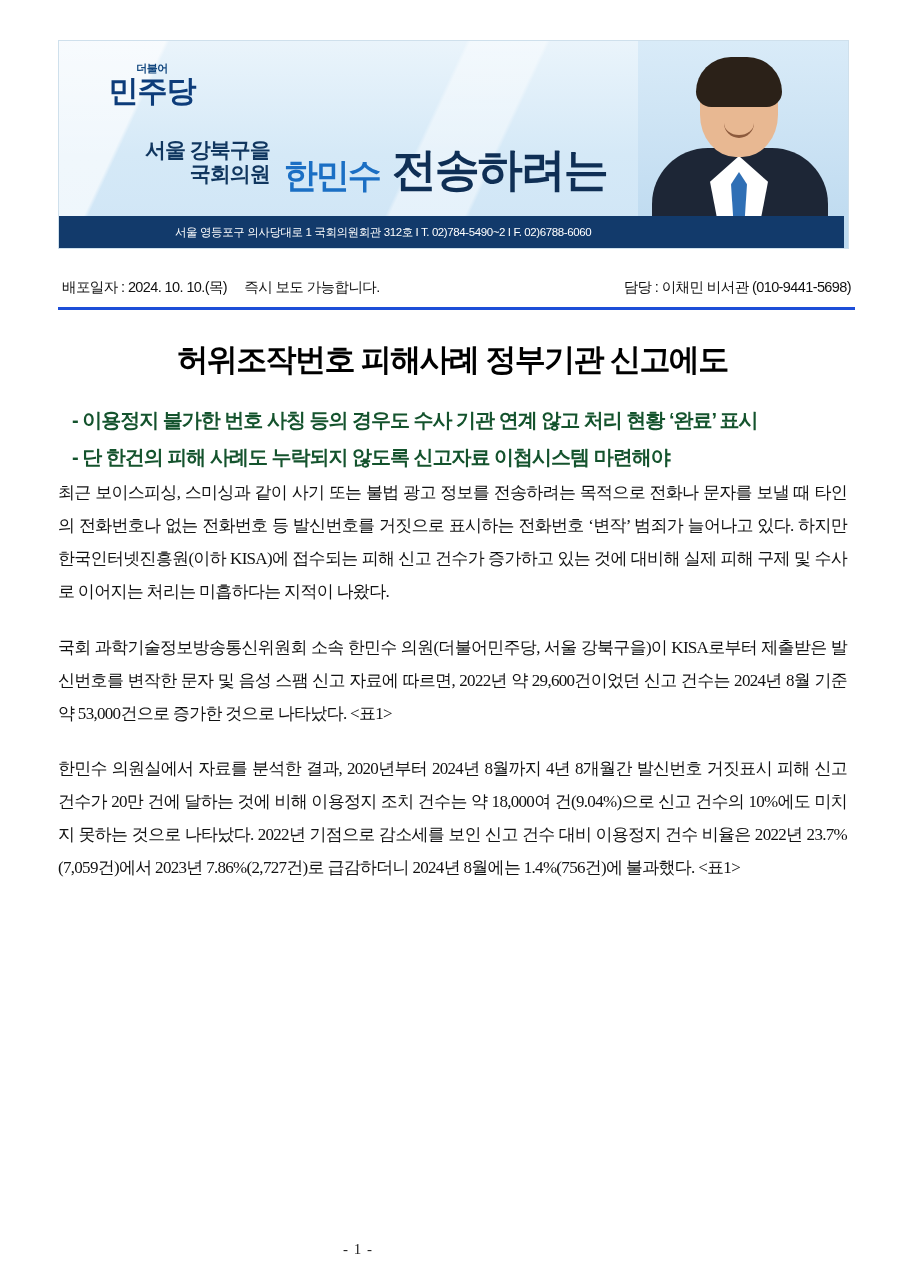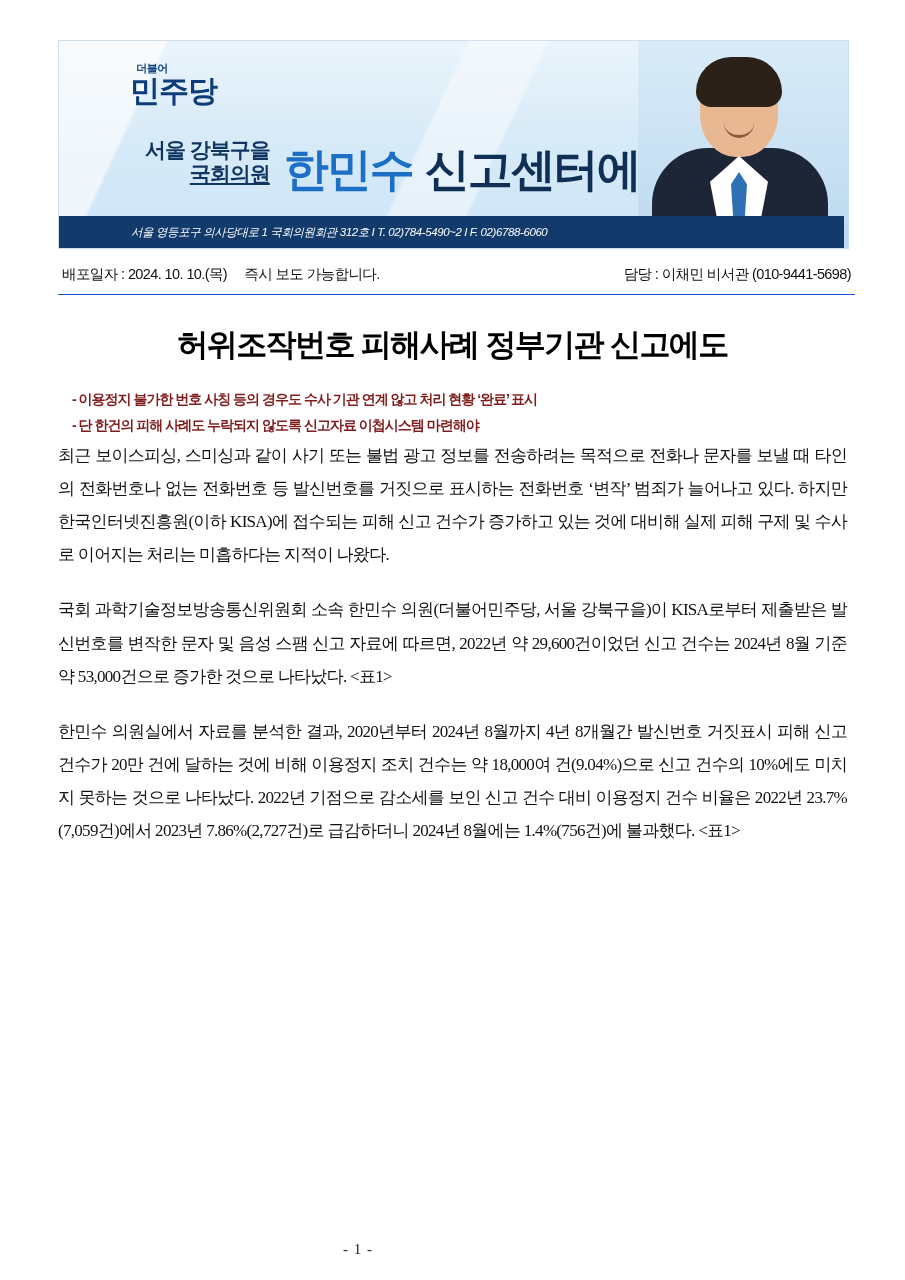--- a/index.html
+++ b/index.html
@@ -55,43 +55,42 @@
     letter-spacing: -0.5px;
     font-weight: bold;
     margin-bottom: 2px;
   }
   .party-logo .main {
     font-family: "Liberation Sans", sans-serif;
     font-size: 30px;
     font-weight: bold;
     color: #0d3c7a;
     letter-spacing: -1px;
-    text-align: right;
   }
   .title-block {
     position: absolute;
     left: 86px;
     top: 97px;
     display: flex;
     align-items: flex-end;
   }
   .title-left {
     font-family: "Liberation Sans", sans-serif;
     color: #10365f;
     font-weight: bold;
     line-height: 1.15;
     text-align: right;
     margin-right: 14px;
     padding-bottom: 6px;
   }
   .title-left .l1 { font-size: 21px; letter-spacing: -1px; }
-  .title-left .l2 { font-size: 21px; letter-spacing: -1px; text-decoration: underline; }
+  .title-left .l2 { font-size: 21px; letter-spacing: -1px; }
   .title-name {
     font-family: "Liberation Sans", sans-serif;
-    font-size: 45px;
+    font-size: 34px;
     font-weight: bold;
     color: #1b6fc4;
     letter-spacing: -2px;
     margin-right: 12px;
     line-height: 1;
   }
   .title-doc {
     font-family: "Liberation Sans", sans-serif;
     font-size: 45px;
     font-weight: bold;
@@ -105,23 +104,22 @@
     right: 4px;
     bottom: 0;
     height: 32px;
     background: #123a6b;
     color: #ffffff;
     font-family: "Liberation Sans", sans-serif;
     font-size: 11.5px;
     letter-spacing: -0.4px;
     display: flex;
     align-items: center;
-    padding-left: 72px;
+    padding-left: 116px;
     box-sizing: border-box;
-    font-style: italic;
   }
   .portrait {
     position: absolute;
     right: 0;
     top: 0;
     width: 210px;
     height: 207px;
     overflow: hidden;
   }
   .portrait .bg {
@@ -180,22 +178,22 @@
     bottom: 0;
     width: 16px;
     height: 76px;
     background: #2f6fb5;
     clip-path: polygon(50% 0, 100% 16%, 74% 100%, 26% 100%, 0 16%);
   }
 
   
   .meta-row {
     width: 789px;
-    margin: 4px auto;
-    border-bottom: 1px solid #1d4ed8;
+    margin: 17px auto;
+    border-bottom: 3px solid #1d4ed8;
     padding: 12px 4px 10px 4px;
     display: flex;
     justify-content: space-between;
     font-family: "Liberation Sans", sans-serif;
     font-size: 14.5px;
     letter-spacing: -0.6px;
     color: #111;
   }
   .meta-left { white-space: pre; }
   .meta-right { white-space: pre; }
@@ -210,24 +208,24 @@
     font-size: 31px;
     letter-spacing: -1.6px;
     line-height: 1.55;
     color: #000;
   }
   .subpoints {
     width: 789px;
     margin: 18px auto 0 auto;
     font-family: "Liberation Sans", sans-serif;
     font-weight: bold;
-    font-size: 14px;
+    font-size: 20px;
     letter-spacing: -1px;
     line-height: 1.85;
-    color: #7f1d1d;
+    color: #14532d;
     padding-left: 14px;
     box-sizing: border-box;
   }
 
   
   .body-text {
     width: 789px;
     margin: 0 auto;
     font-family: "Liberation Serif", serif;
     font-size: 17px;
@@ -265,21 +263,21 @@
       <div class="sub">더불어</div>
       <div class="main">민주당</div>
     </div>
 
     <div class="title-block">
       <div class="title-left">
         <div class="l1">서울 강북구을</div>
         <div class="l2">국회의원</div>
       </div>
       <div class="title-name">한민수</div>
-      <div class="title-doc">신고센터에</div>
+      <div class="title-doc">전송하려는</div>
     </div>
 
     <div class="portrait">
       <div class="bg"></div>
       <div class="body"></div>
       <div class="shirt"></div>
       <div class="tie"></div>
       <div class="head"></div>
       <div class="hair"></div>
       <div class="smile"></div>

